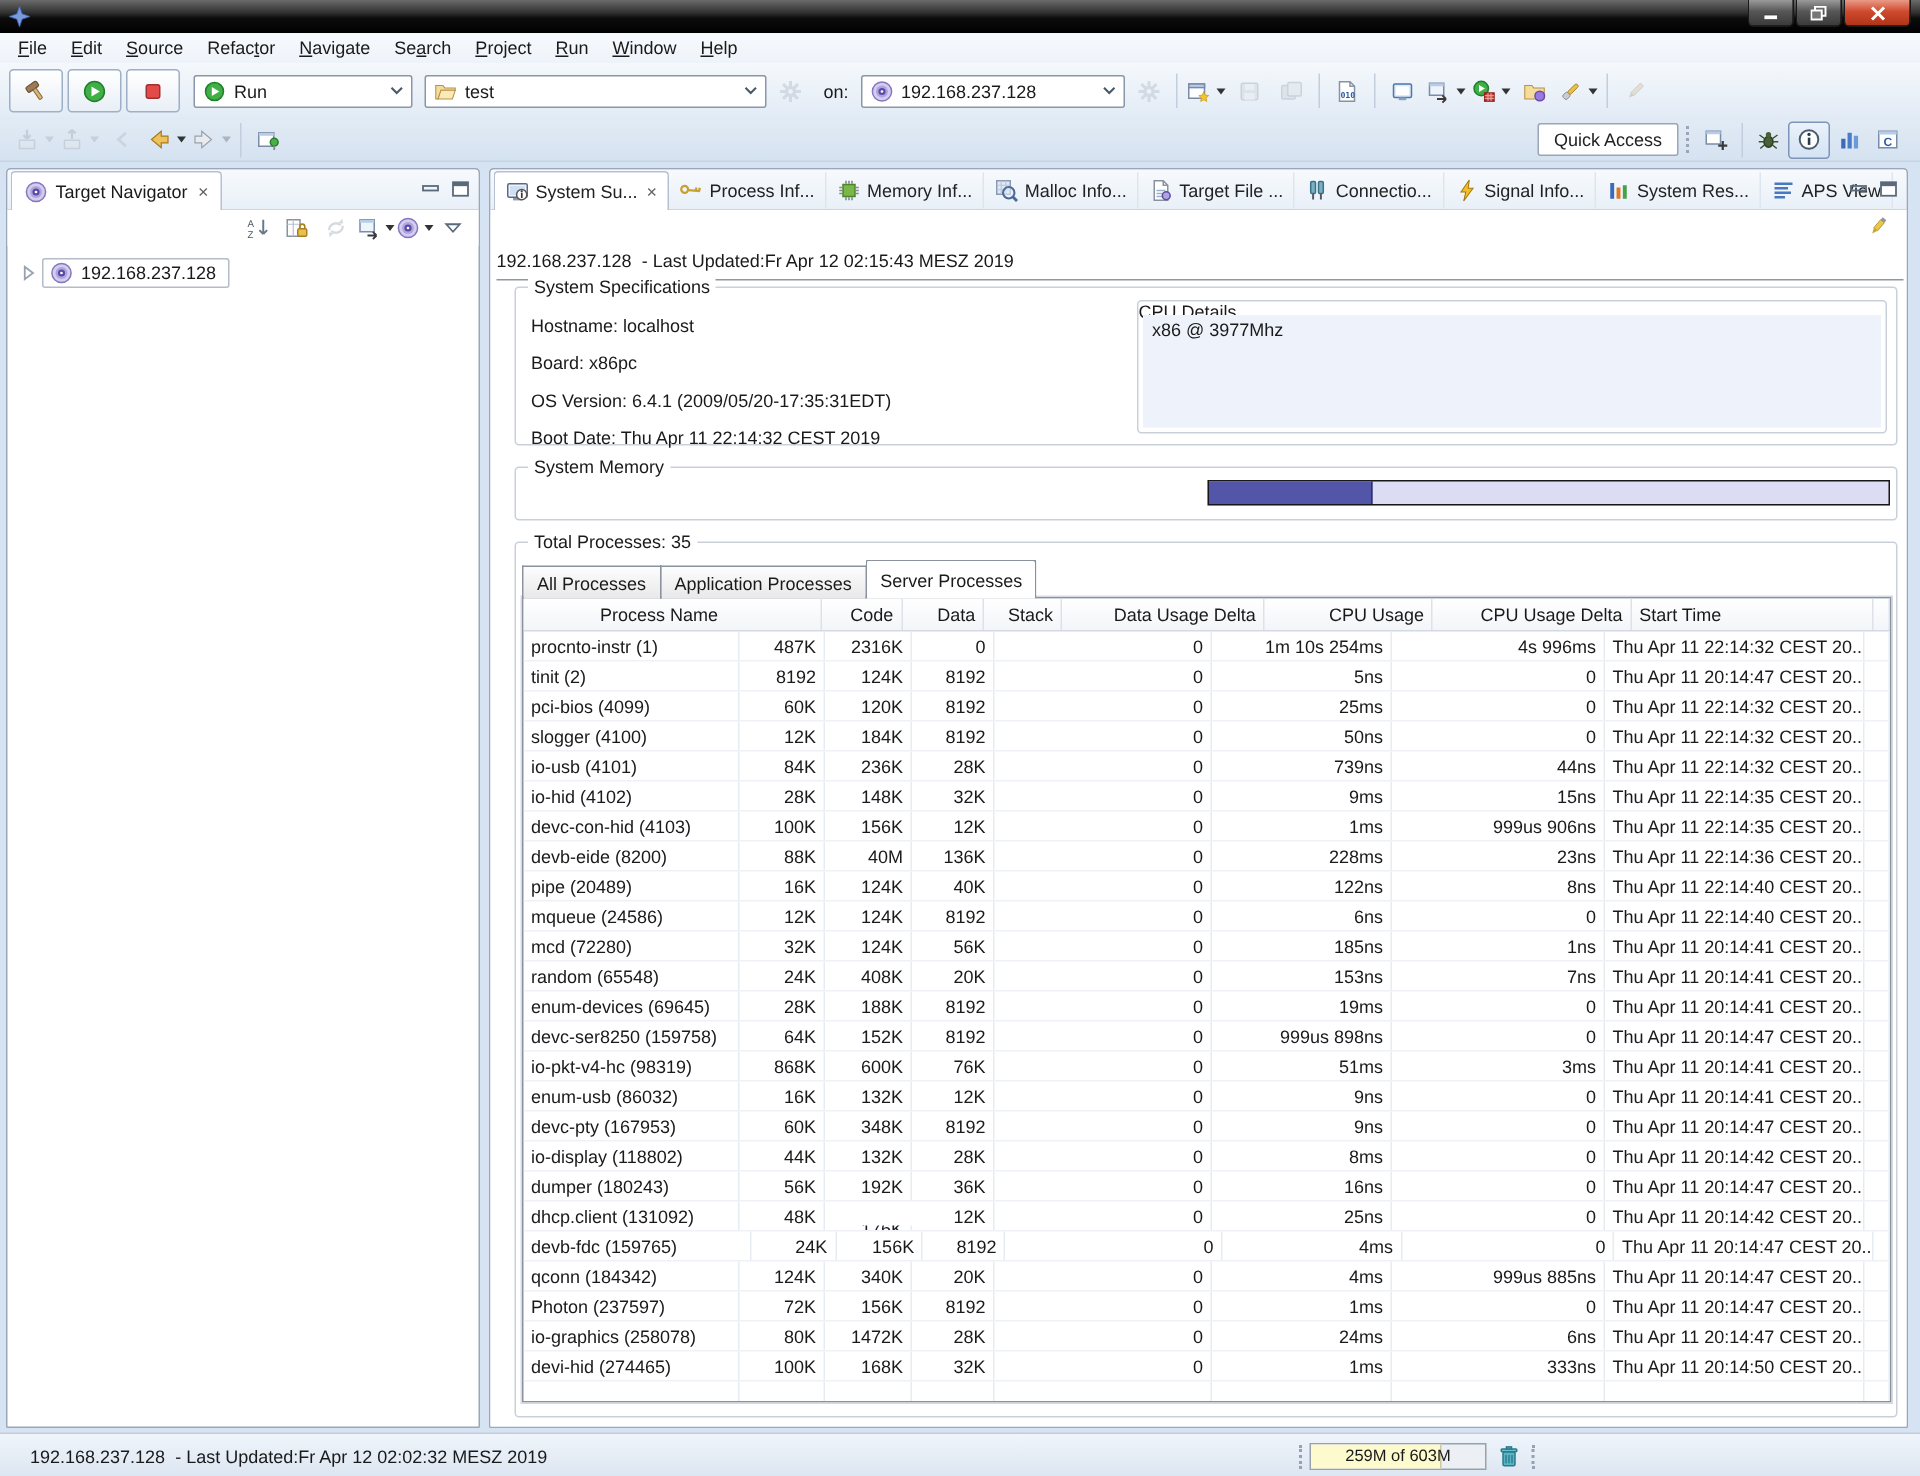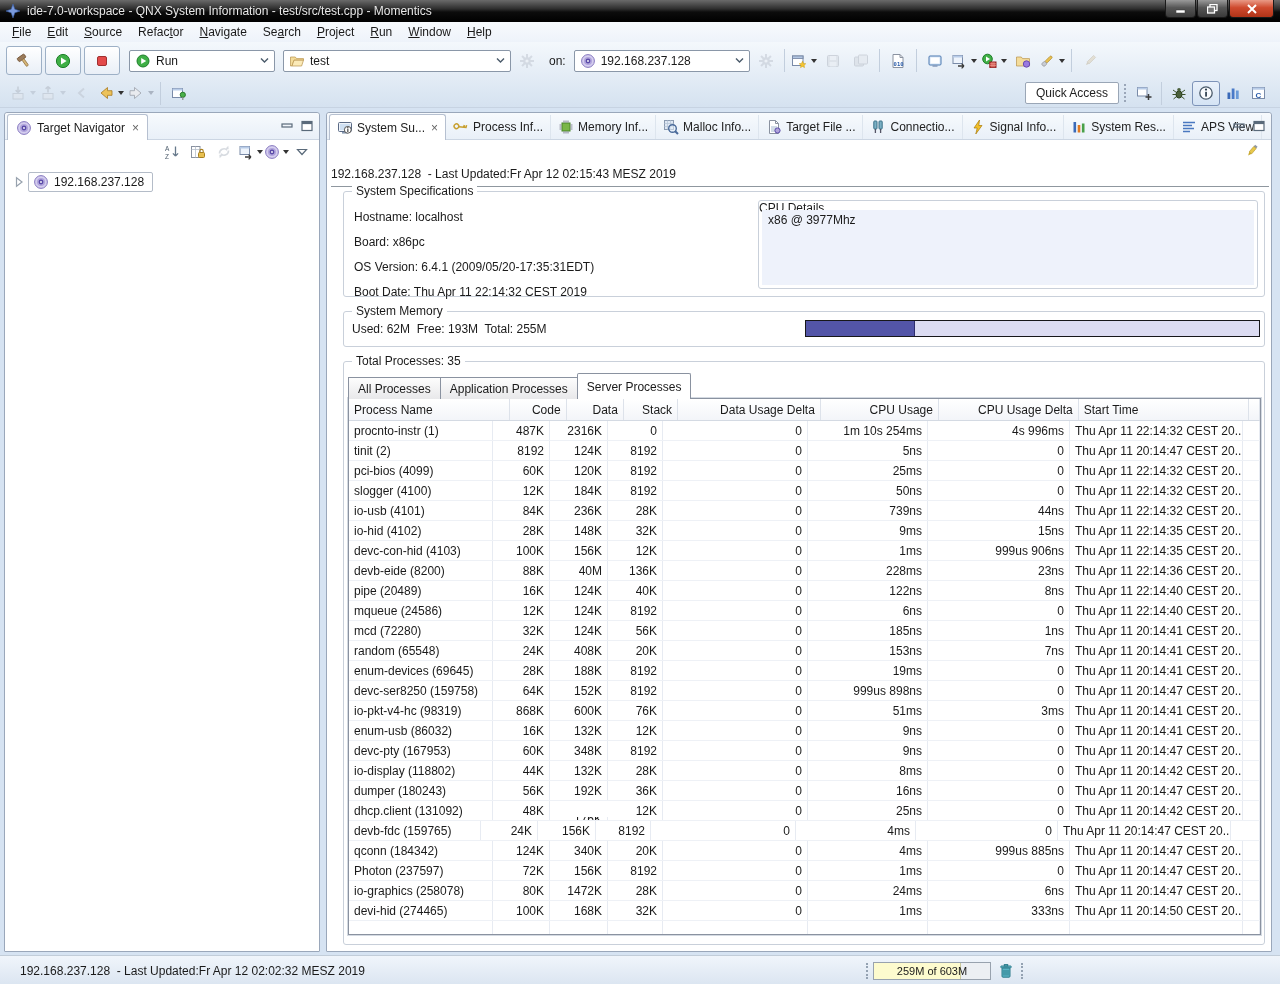--- a/index.html
+++ b/index.html
@@ -108,21 +108,20 @@
 </style>
 </head>
 <body>
 
 <div class="titlebar">
   <span class="ico">
       <svg viewBox="0 0 16 16" width="16" height="16">
         <path d="M8 1 L9.8 6.2 L15 8 L9.8 9.8 L8 15 L6.2 9.8 L1 8 L6.2 6.2 Z" fill="#7a9ade" stroke="#3a5fa8" stroke-width="0.6"></path>
       </svg>
     </span>
-  <span class="title">ide-7.0-workspace - QNX System Information - test/src/test.cpp - Momentics</span>
   <div class="winctl">
     <div class="wbtn">
         <svg width="10" height="9">
           <rect x="0" y="6" width="9" height="3" fill="#fff" stroke="#333" stroke-width="0.5"></rect>
         </svg>
       </div>
     <div class="wbtn">
         <svg width="11" height="10">
           <rect x="3" y="0.5" width="7" height="6" fill="none" stroke="#fff" stroke-width="1.3"></rect>
           <rect x="0.5" y="3" width="7" height="6" fill="#777" stroke="#fff" stroke-width="1.3"></rect>
@@ -702,36 +701,35 @@
             <div class="spec-line">Boot Date: Thu Apr 11 22:14:32 CEST 2019</div>
           </div>
         <div class="fs-cpu">
           <span class="legend">CPU Details</span>
           <div class="inner">x86 @ 3977Mhz</div>
         </div>
       </div>
 
       <div class="fs fs-mem">
         <span class="legend">System Memory</span>
-        <div class="mem-summary">Used: 62M  Free: 193M  Total: 255M</div>
         <div class="mem-bar" style="background: rgb(220, 220, 242);">
           <div class="mem-fill" style="width: 24%; background: rgb(83, 85, 168);"></div>
         </div>
       </div>
 
       <div class="fs fs-proc">
         <span class="legend">Total Processes: 35</span>
         <div class="ptabs">
             <div class="ptab">All Processes</div>
             <div class="ptab">Application Processes</div>
             <div class="ptab sel">Server Processes</div>
           </div>
         <div class="ptable">
           <div class="thead">
-              <div class="hcell" style="width: 164px;">Process Name</div>
+              <div class="hcell" style="width: 164px; margin-left: 46px;">Process Name</div>
               <div class="hcell ar" style="width: 57px;">Code</div>
               <div class="hcell ar" style="width: 58px;">Data</div>
               <div class="hcell ar" style="width: 55px;">Stack</div>
               <div class="hcell ar" style="width: 145px;">Data Usage Delta</div>
               <div class="hcell ar" style="width: 120px;">CPU Usage</div>
               <div class="hcell ar" style="width: 142px;">CPU Usage Delta</div>
               <div class="hcell" style="width: 173px;">Start Time</div>
               <div class="hcell" style="flex: 1 1 0%;"></div>
             </div>
           <div class="tbody">
@@ -949,21 +947,21 @@
                 <div class="tcell ar" style="width: 57px;">48K</div>
                 <div class="tcell ar" style="width: 58px; margin-top: 16px;">176K</div>
                 <div class="tcell ar" style="width: 55px;">12K</div>
                 <div class="tcell ar" style="width: 145px;">0</div>
                 <div class="tcell ar" style="width: 120px;">25ns</div>
                 <div class="tcell ar" style="width: 142px;">0</div>
                 <div class="tcell" style="width: 173px;">Thu Apr 11 20:14:42 CEST 20...</div>
                 <div class="tcell" style="flex: 1 1 0%;"></div>
               </div>
               <div class="trow">
-                <div class="tcell" style="width: 132px;">devb-fdc (159765)</div>
+                <div class="tcell" style="width: 152px;">devb-fdc (159765)</div>
                 <div class="tcell ar" style="width: 57px;">24K</div>
                 <div class="tcell ar" style="width: 58px;">156K</div>
                 <div class="tcell ar" style="width: 55px;">8192</div>
                 <div class="tcell ar" style="width: 145px;">0</div>
                 <div class="tcell ar" style="width: 120px;">4ms</div>
                 <div class="tcell ar" style="width: 142px;">0</div>
                 <div class="tcell" style="width: 173px;">Thu Apr 11 20:14:47 CEST 20...</div>
                 <div class="tcell" style="flex: 1 1 0%;"></div>
               </div>
               <div class="trow">

